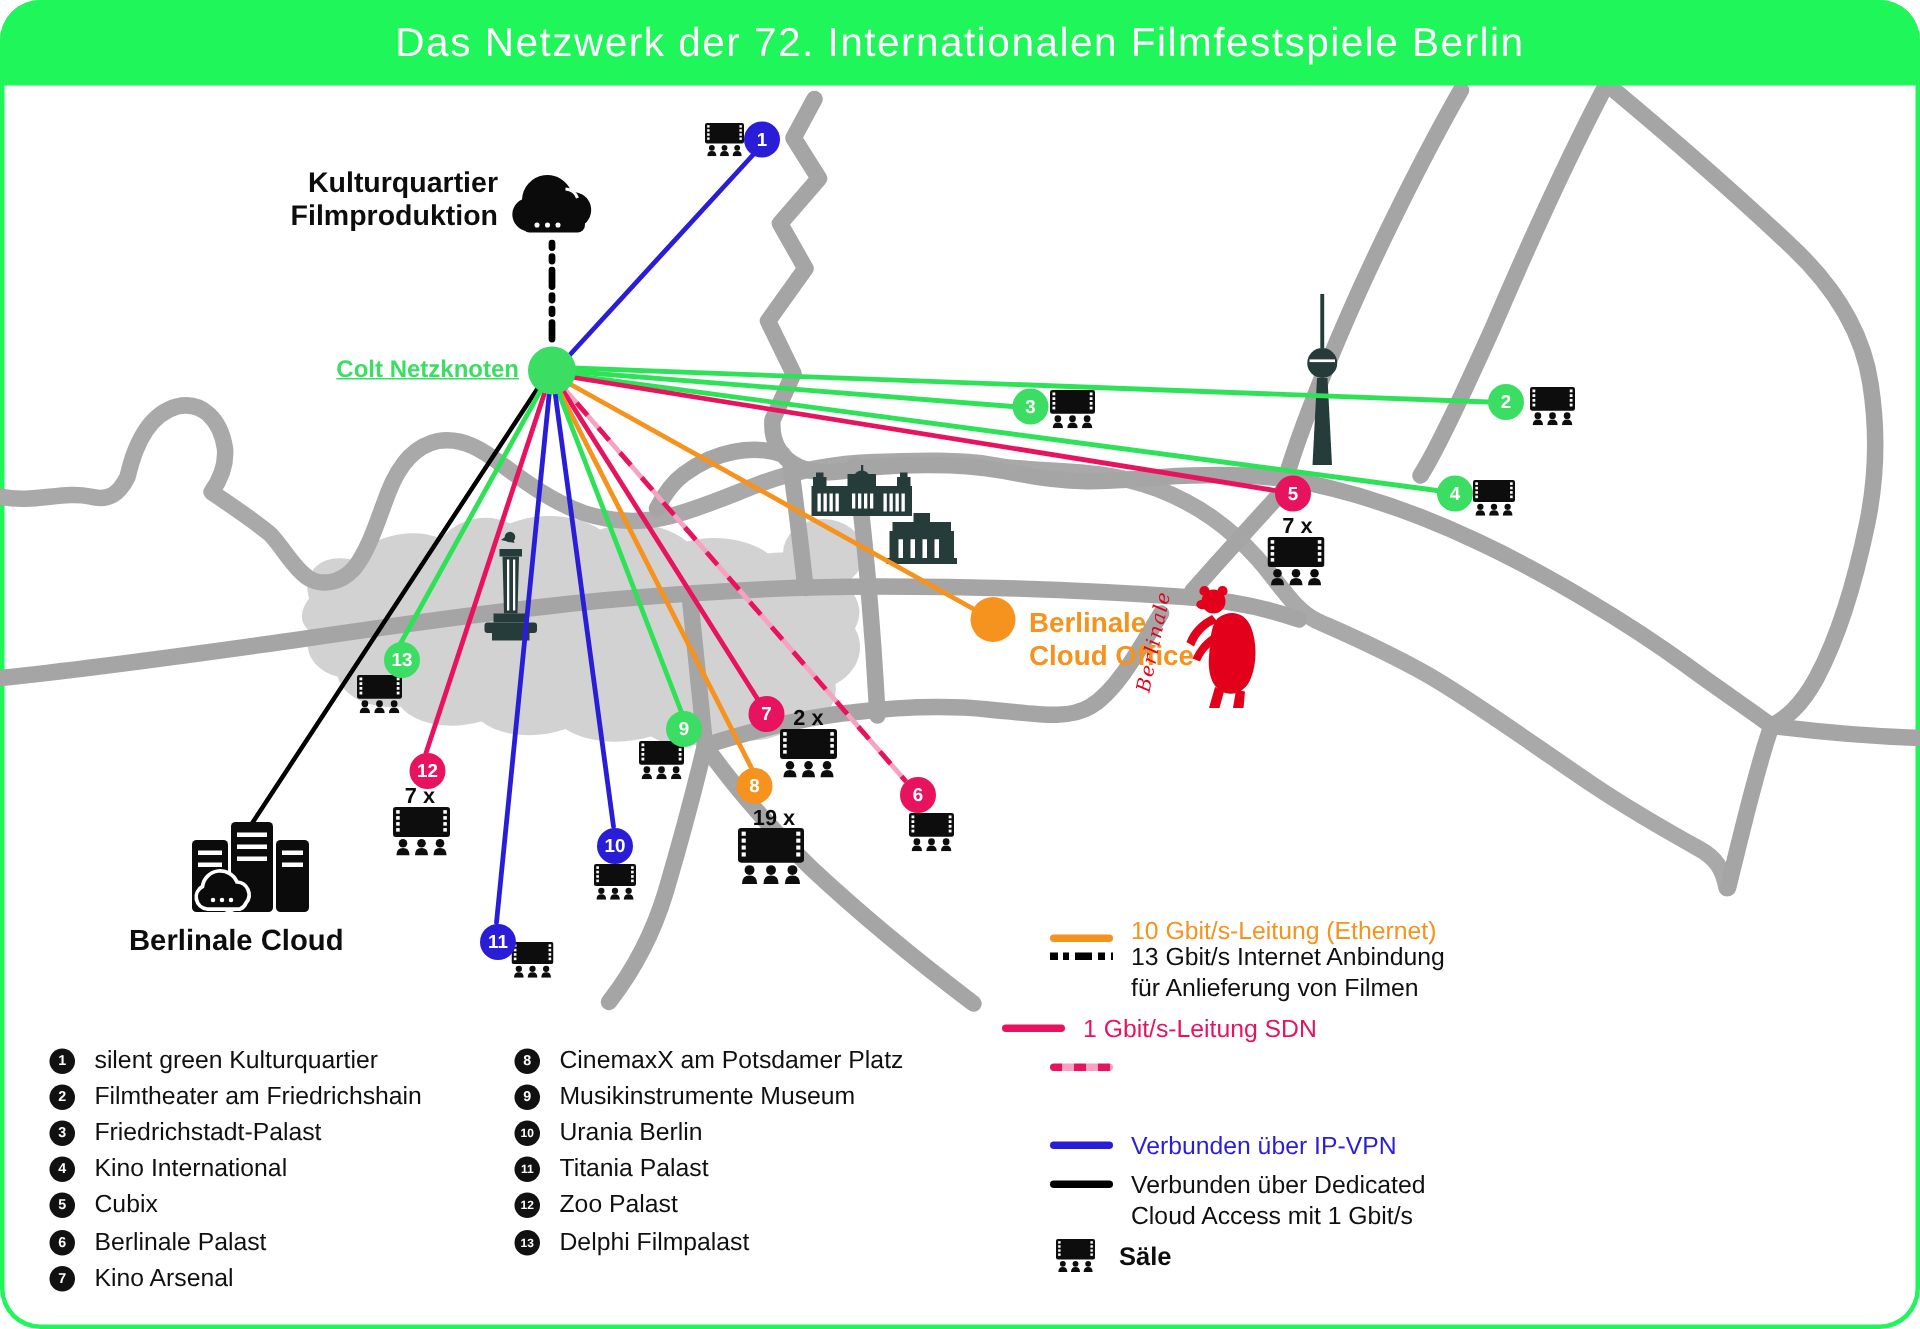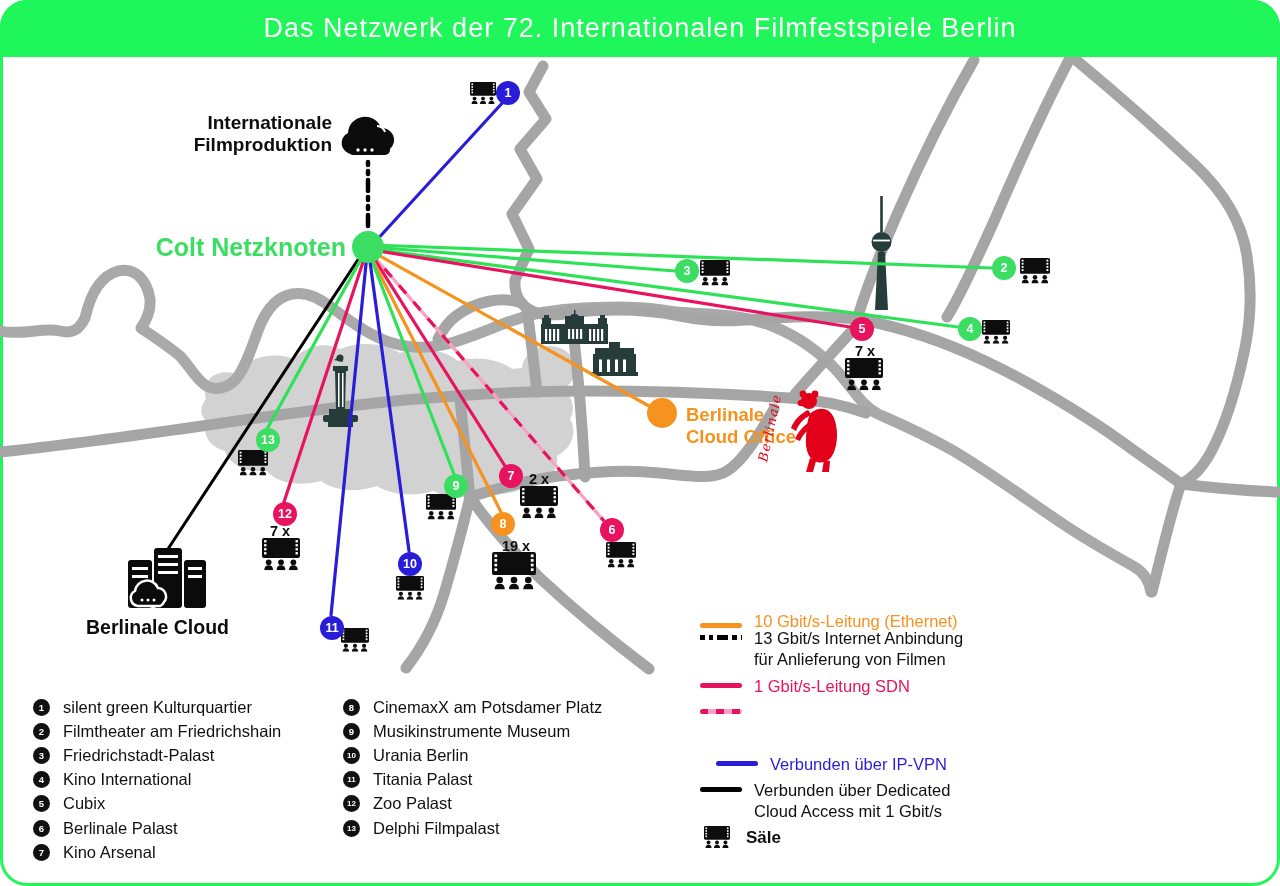--- a/index.html
+++ b/index.html
@@ -235,22 +235,22 @@
       <use href="#sale-icon" x="341" y="628" width="28" height="23.8"></use>
       <use href="#sale-icon" x="262" y="538" width="38" height="32.3"></use>
       <use href="#sale-icon" x="238" y="450" width="30" height="25.5"></use>
     </g>
   </svg>
 
   <div class="header">
     <span>Das Netzwerk der 72. Internationalen Filmfestspiele Berlin</span>
   </div>
 
-  <div class="lbl black" style="left:112px;top:112px;width:220px;text-align:right;font-size:19px;"><span>Internationale</span><br><span>Filmproduktion</span></div>
-  <div class="lbl green" style="left:126px;top:236px;width:220px;text-align:right;font-size:25px;"><span>Colt Netzknoten</span></div>
+  <div class="lbl black" style="left:112px;top:112px;width:220px;text-align:right;font-size:19px;"><span>Kulturquartier</span><br><span>Filmproduktion</span></div>
+  <div class="lbl green" style="left:126px;top:236px;width:220px;text-align:right;font-size:16px;text-decoration:underline;"><span>Colt Netzknoten</span></div>
   <div class="lbl orange" style="left:686px;top:404px;font-size:18.5px;"><span>Berlinale</span><br><span>Cloud Office</span></div>
   <div class="lbl black" style="left:86px;top:616px;font-size:19.5px;"><span>Berlinale Cloud</span></div>
   <div class="bear-script">Berlinale</div>
 
   <div class="mk blue" style="left:508px;top:93px;">
       <span>1</span>
     </div>
   <div class="mk green" style="left:1004px;top:268px;">
       <span>2</span>
     </div>
@@ -294,28 +294,28 @@
   <div class="mult" style="left:280px;top:531px;">7 x</div>
 
   <div class="lg-row" style="left:700px;top:611px;align-items:center;">
     <div class="lg-swatch orange"></div>
     <div class="lg-text orange"><span>10 Gbit/s-Leitung (Ethernet)</span></div>
   </div>
   <div class="lg-row" style="left:700px;top:628px;">
     <div class="lg-swatch blackdash"></div>
     <div class="lg-text"><span>13 Gbit/s Internet Anbindung</span><br><span>für Anlieferung von Filmen</span></div>
   </div>
-  <div class="lg-row" style="left:700px;top:676px;">
+  <div class="lg-row" style="left:668px;top:676px;">
     <div class="lg-swatch pink"></div>
     <div class="lg-text pink"><span>1 Gbit/s-Leitung SDN</span></div>
   </div>
   <div class="lg-row" style="left:700px;top:702px;">
     <div class="lg-swatch pinkdash"></div>
   </div>
-  <div class="lg-row" style="left:716px;top:754px;justify-content:center;">
+  <div class="lg-row" style="left:700px;top:754px;justify-content:center;">
     <div class="lg-swatch blue"></div>
     <div class="lg-text blue"><span>Verbunden über IP-VPN</span></div>
   </div>
   <div class="lg-row" style="left:700px;top:780px;">
     <div class="lg-swatch black"></div>
     <div class="lg-text"><span>Verbunden über Dedicated</span><br><span>Cloud Access mit 1 Gbit/s</span></div>
   </div>
   <div class="lg-sale">
     <svg width="26" height="22.1" viewBox="0 0 40 34">
         <use href="#sale-icon"></use>

